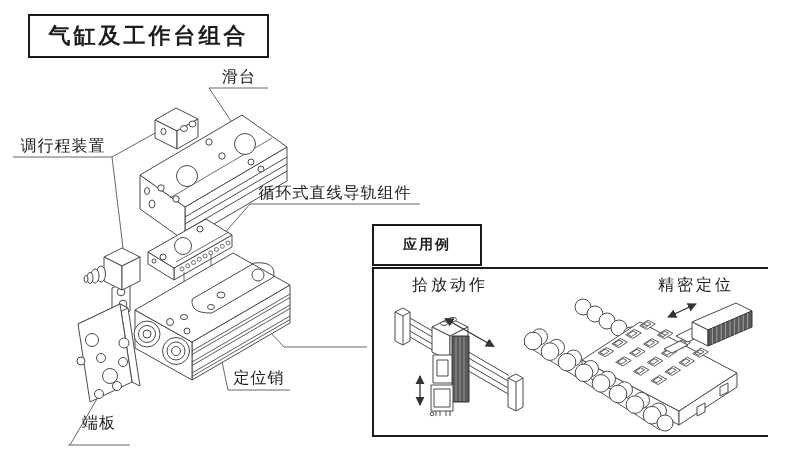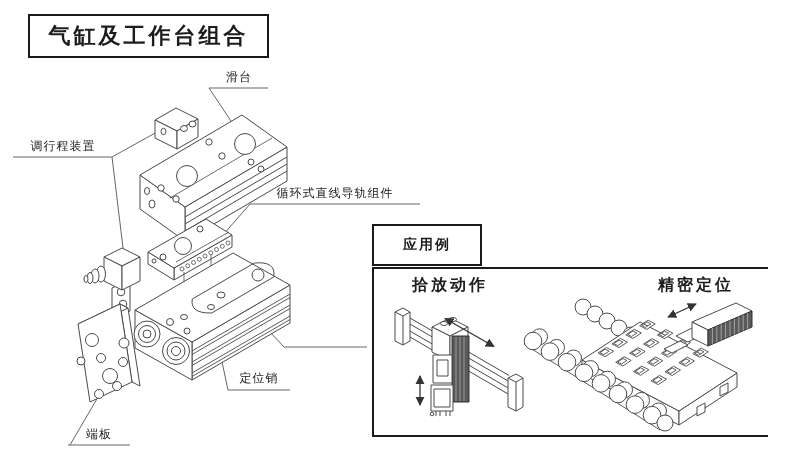--- a/index.html
+++ b/index.html
@@ -16,25 +16,25 @@
   .appbox{
     position:absolute;left:372px;top:224px;width:106px;height:38px;
     border:2px solid #1a1a1a;display:flex;align-items:center;justify-content:center;
     font-size:14px;font-weight:600;letter-spacing:2px;background:#fff;
   }
   .examplesbox{
     position:absolute;left:372px;top:267px;width:396px;height:166px;
     border:2px solid #1a1a1a;background:transparent;
   }
   .plabel{
-    position:absolute;font-size:12px;font-weight:500;letter-spacing:1px;
+    position:absolute;font-size:16px;font-weight:500;letter-spacing:1px;
     white-space:nowrap;text-align:center;line-height:18px;
   }
   .elabel{
-    position:absolute;font-size:16px;font-weight:700;letter-spacing:3px;
+    position:absolute;font-size:16px;font-weight:400;letter-spacing:3px;
     white-space:nowrap;line-height:18px;
   }
 </style>
 </head>
 <body>
 
 <div class="stage">
 
   <svg width="800" height="457" viewBox="0 0 800 457">
     <defs>
@@ -260,18 +260,18 @@
 
   <div class="titlebox">气缸及工作台组合</div>
 
   <div class="appbox">应用例</div>
   <div class="examplesbox"></div>
 
   <div class="plabel" style="left:209px;top:68px;width:60px;">滑台</div>
   <div class="plabel" style="left:250px;top:184px;width:170px;">循环式直线导轨组件</div>
   <div class="plabel" style="left:15px;top:137px;width:96px;">调行程装置</div>
   <div class="plabel" style="left:228px;top:369px;width:62px;">定位销</div>
-  <div class="plabel" style="left:68px;top:425px;width:62px;">端板</div>
+  <div class="plabel" style="left:68px;top:414px;width:62px;">端板</div>
 
   <div class="elabel" style="left:412px;top:276px;">拾放动作</div>
   <div class="elabel" style="left:626px;top:276px;margin-left:32px;">精密定位</div>
 
 </div>
 
 </body></html>

